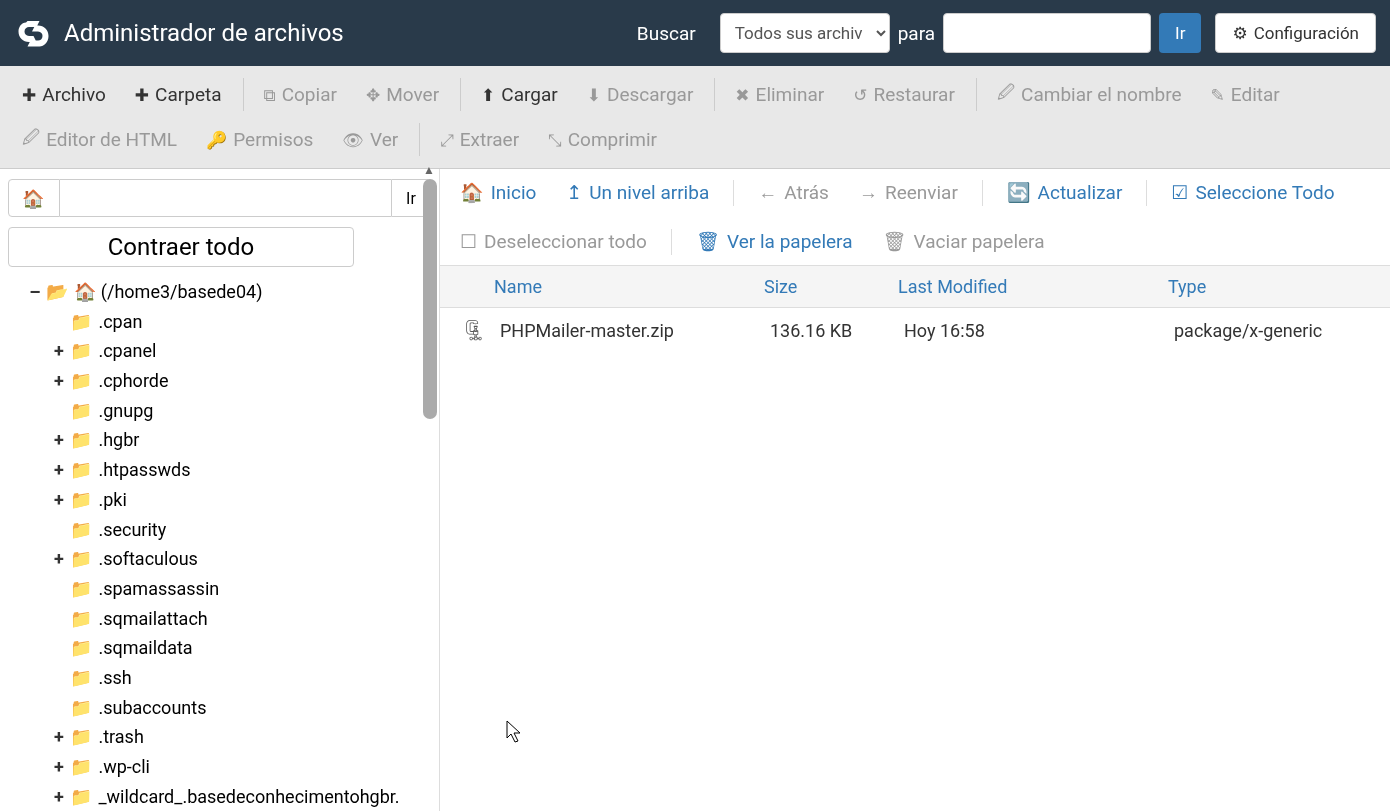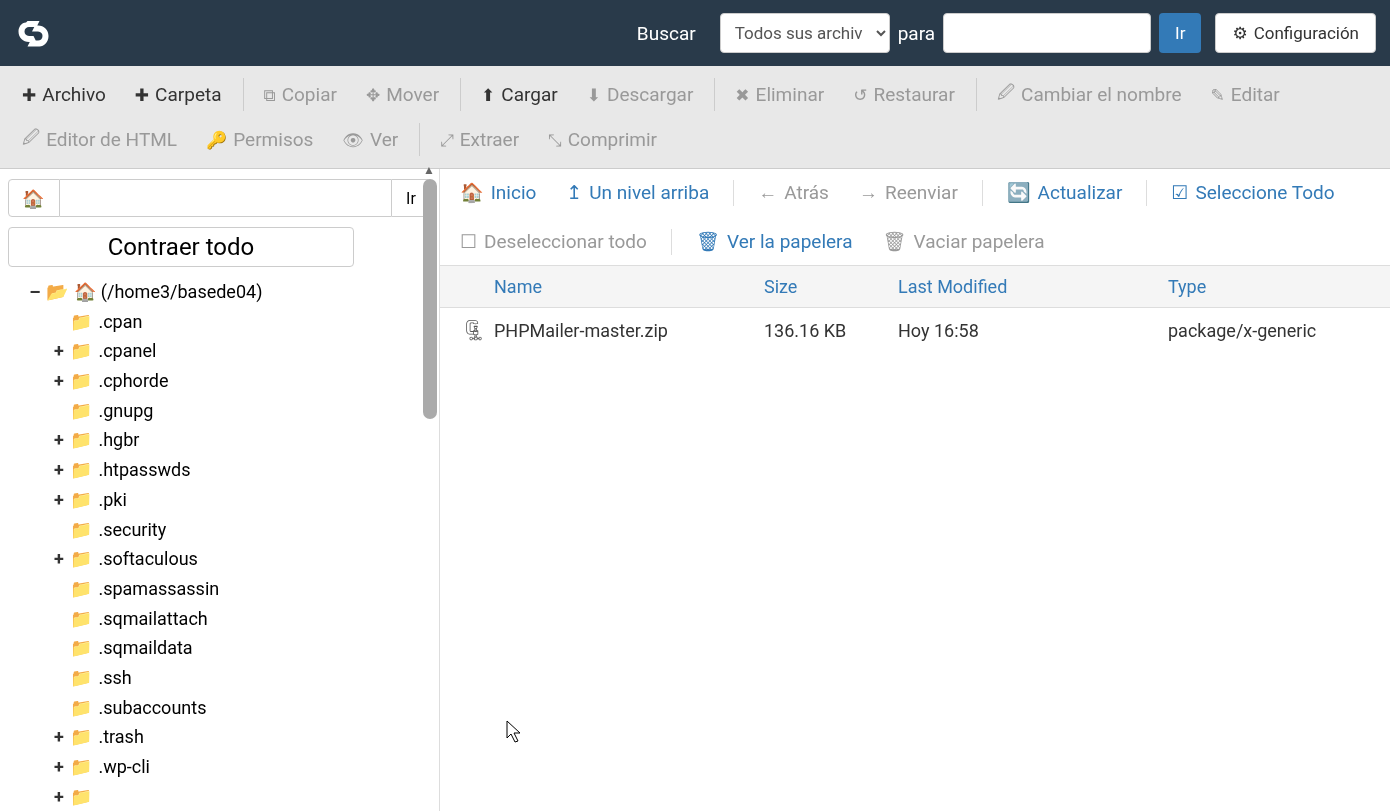--- a/index.html
+++ b/index.html
@@ -51,34 +51,35 @@
 .act-btn.disabled { color: #999; }
 .act-div { width: 1px; height: 26px; background: #ddd; }
 
 .table-head { display: flex; background: #f5f5f5; border-bottom: 1px solid #ddd; padding: 10px 14px 10px 54px; font-size: 18px; color: #337ab7; }
 .col-name { flex: 0 0 270px; }
 .col-size { flex: 0 0 134px; }
 .col-mod { flex: 0 0 270px; }
 .col-type { flex: 1; }
 .table-row { display: flex; padding: 10px 14px; font-size: 18px; color: #333; align-items: center; }
 .file-ico { width: 40px; text-align: center; font-size: 20px; color: #555; }
-.r-name { flex: 0 0 270px; }
+.r-name { flex: 0 0 270px; margin-left: 6px; }
 .r-size { flex: 0 0 134px; }
 .r-mod { flex: 0 0 270px; }
 .r-type { flex: 1; }
 
 .cursor { position: absolute; pointer-events: none; }
 </style>
 </head>
 <body>
 
 <div class="header">
   <svg class="logo" viewBox="0 0 48 48">
       <path d="M16 10 C10 10 6 16 6 22 C6 30 12 36 20 36 L30 36 L26 28 L20 28 C16 28 14 25 14 22 C14 18 17 16 20 16 L30 16 L34 8 L18 8 Z M28 14 L24 22 L32 22 C36 22 38 25 38 28 C38 32 35 34 32 34 L22 34 L18 42 L34 42 C40 42 46 36 46 28 C46 20 40 14 32 14 Z" fill="#fff"></path>
     </svg>
+  <div class="app-title">Administrador de archivos</div>
   <div class="header-spacer"></div>
   <span class="search-label">Buscar</span>
   <select class="search-select">
     <option>Todos sus archivos</option>
   </select>
   <span class="for-label">para</span>
   <input class="search-input" value="" style="">
   <button class="go-btn">Ir</button>
   <button class="settings-btn">
     <span>⚙</span>
@@ -253,20 +254,21 @@
             <span>.trash</span>
           </div>
           <div class="tree-row tree-indent-2">
             <span class="tree-toggle">+</span>
             <span class="folder-ico">📁</span>
             <span>.wp-cli</span>
           </div>
           <div class="tree-row tree-indent-2">
             <span class="tree-toggle">+</span>
             <span class="folder-ico">📁</span>
+            <span>_wildcard_.basedeconhecimentohgbr.</span>
           </div>
         </div>
     </div>
   </div>
 
   <div class="right-pane">
     <div class="action-bar">
       <div class="act-btn active">
           <span>🏠</span>
           <span>Inicio</span>

